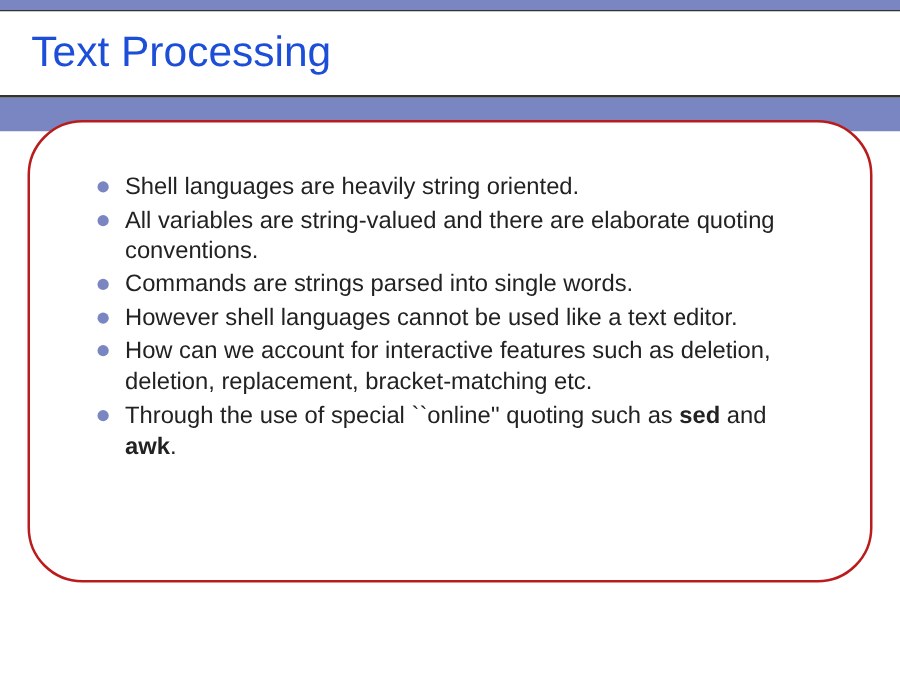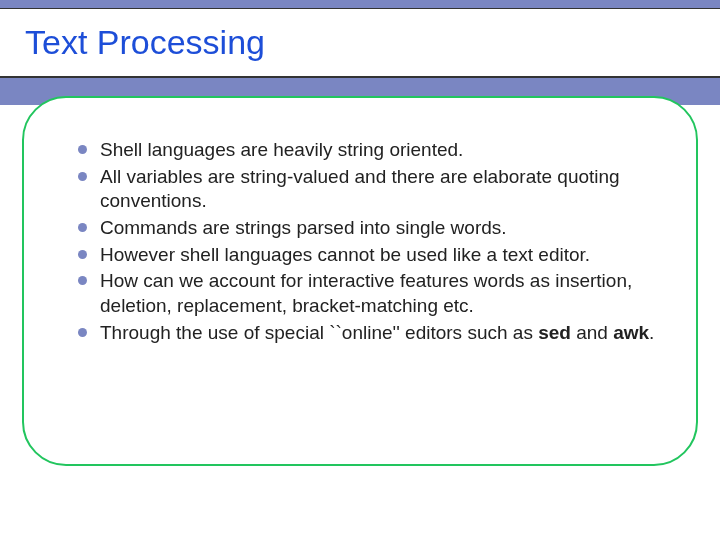--- a/index.html
+++ b/index.html
@@ -37,21 +37,21 @@
     font-weight: 400;
     color: #1d4ed8;
   }
   .content-panel {
     position: absolute;
     top: 96px;
     left: 22px;
     right: 22px;
     height: 370px;
     background: #fff;
-    border: 2px solid #22c55e;
+    border: 2px solid #b91c1c;
     border-radius: 44px;
     z-index: 3;
     padding: 40px 40px 30px 50px;
   }
   .bullet-list {
     list-style: none;
   }
   .bullet-list li {
     position: relative;
     padding-left: 26px;
@@ -79,19 +79,19 @@
   <div class="header-band"></div>
   <div class="title-bar">
     <h1>Text Processing</h1>
   </div>
   <div class="content-panel">
     <ul class="bullet-list">
       <li><span>Shell languages are heavily string oriented.</span></li>
       <li><span>All variables are string-valued and there are elaborate quoting conventions.</span></li>
       <li><span>Commands are strings parsed into single words.</span></li>
       <li><span>However shell languages cannot be used like a text editor.</span></li>
-      <li><span>How can we account for interactive features words as insertion, deletion, replacement, bracket-matching etc.</span></li>
+      <li><span>How can we account for interactive features such as deletion, deletion, replacement, bracket-matching etc.</span></li>
       <li>
-        <span>Through the use of special ``online'' editors such as </span><span class="bold">sed</span><span> and </span><span class="bold">awk</span><span>.</span>
+        <span>Through the use of special ``online'' quoting such as </span><span class="bold">sed</span><span> and </span><span class="bold">awk</span><span>.</span>
       </li>
     </ul>
   </div>
 </div>
 
 </body></html>

